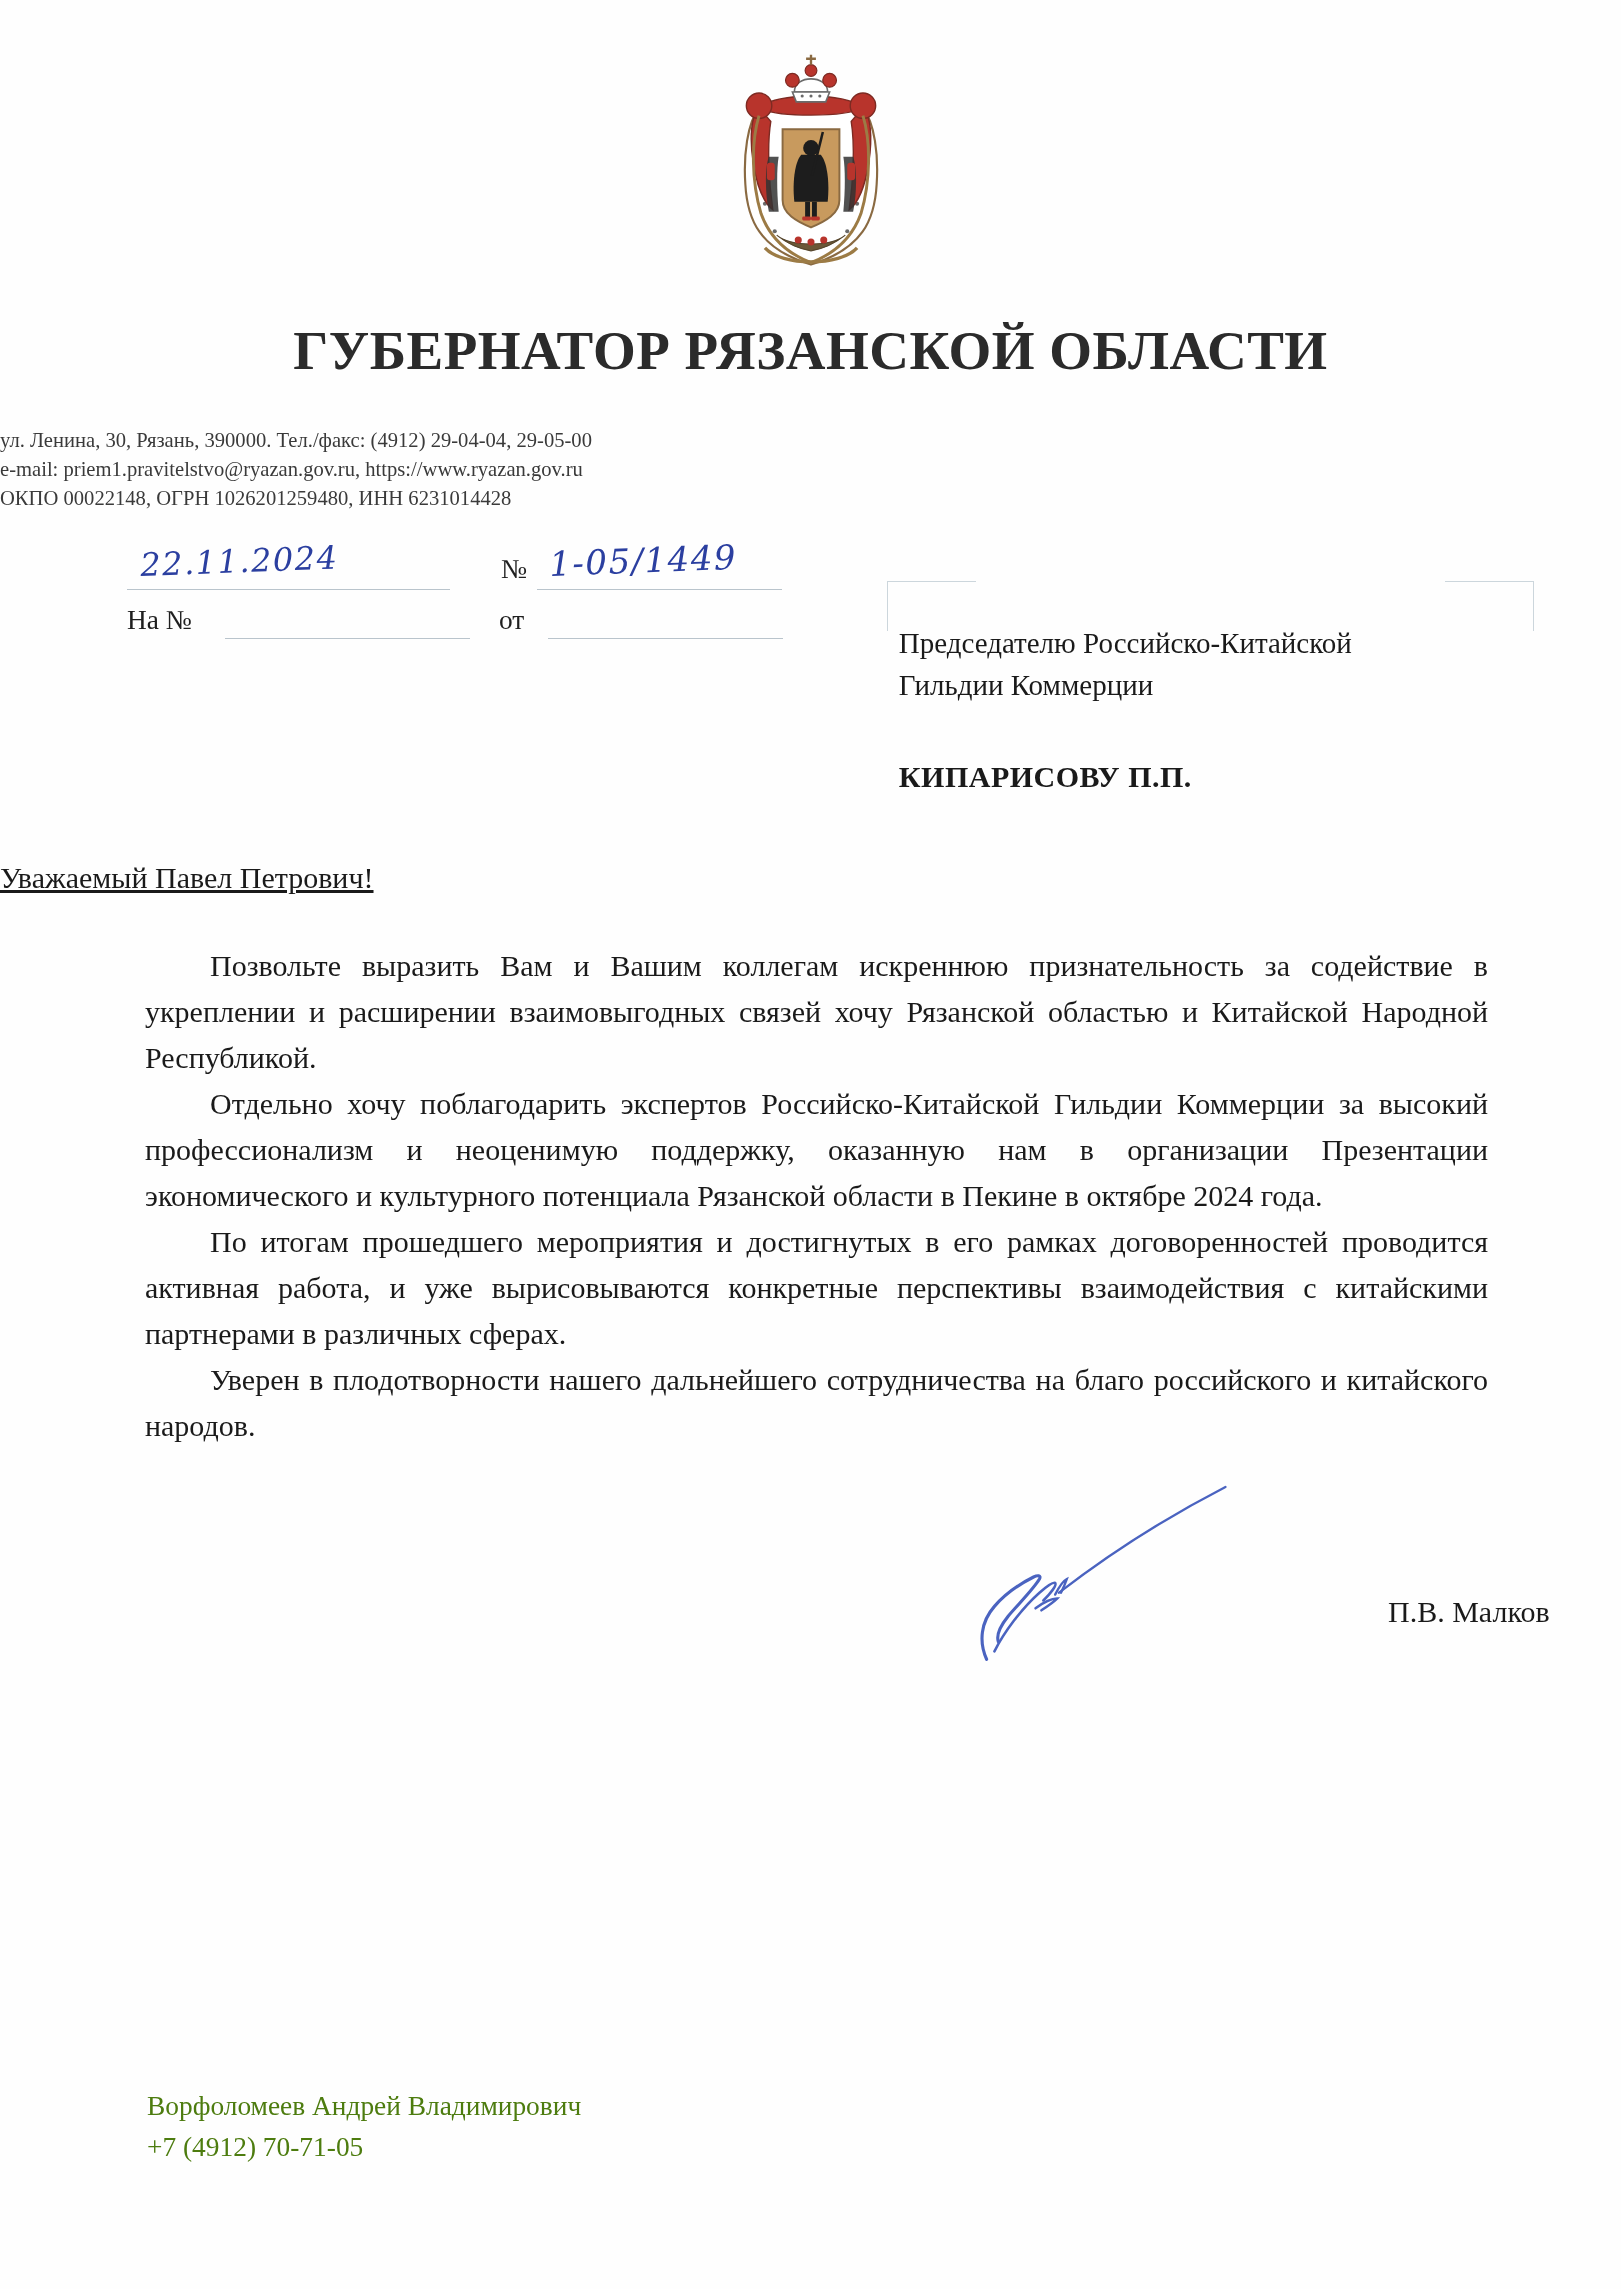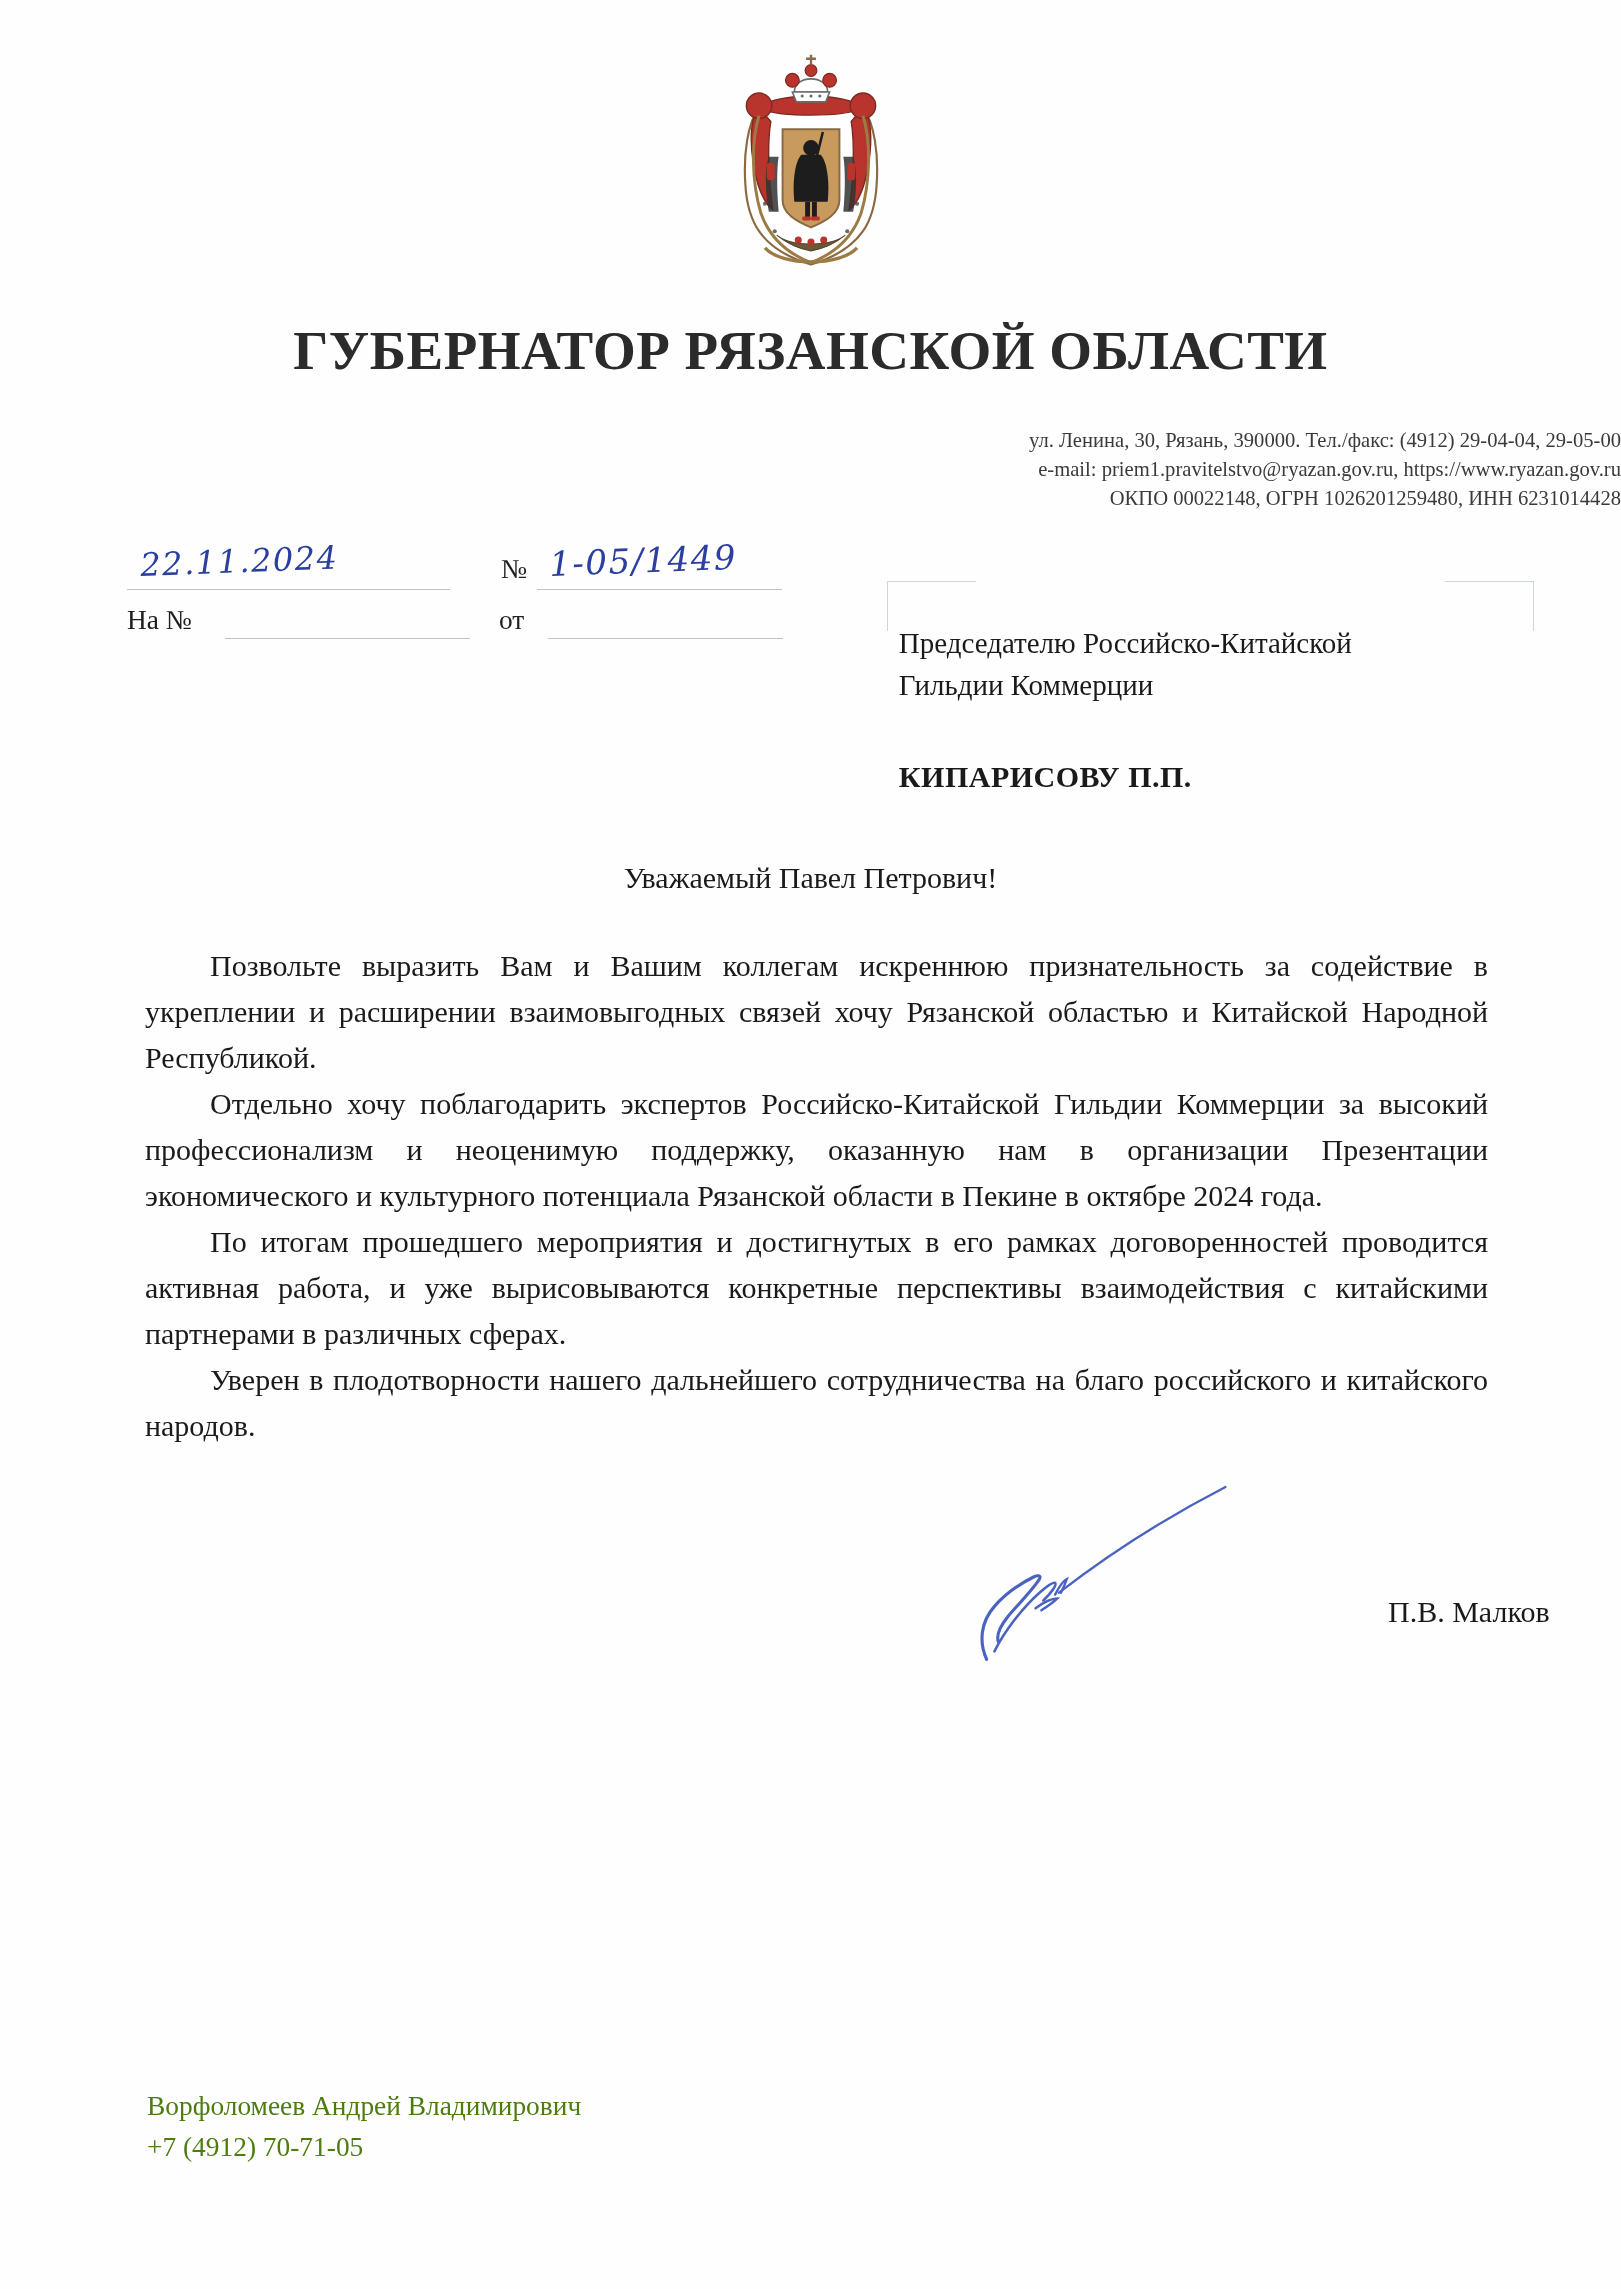--- a/index.html
+++ b/index.html
@@ -50,21 +50,21 @@
     color: #2b2b2b;
     font-family: "Liberation Serif", "DejaVu Serif", serif;
     white-space: nowrap;
   }
 
   
   .contacts {
     position: absolute;
     left: 0; right: 0;
     top: 426px;
-    text-align: right;
+    text-align: left;
     font-size: 20.6px;
     line-height: 29px;
     color: #3a3a3a;
   }
   .contacts div { white-space: nowrap; }
 
   
   .ref-block {
     position: absolute;
     left: 127px;
@@ -138,22 +138,22 @@
     font-size: 30px;
     font-weight: bold;
     letter-spacing: 0.5px;
   }
 
   
   .greeting {
     position: absolute;
     left: 0; right: 0;
     top: 861px;
-    text-align: center;
     font-size: 30px;
+    text-decoration: underline;
   }
 
   
   .body-text {
     position: absolute;
     left: 145px;
     top: 943px;
     width: 1343px;
     font-size: 30px;
     line-height: 46px;

